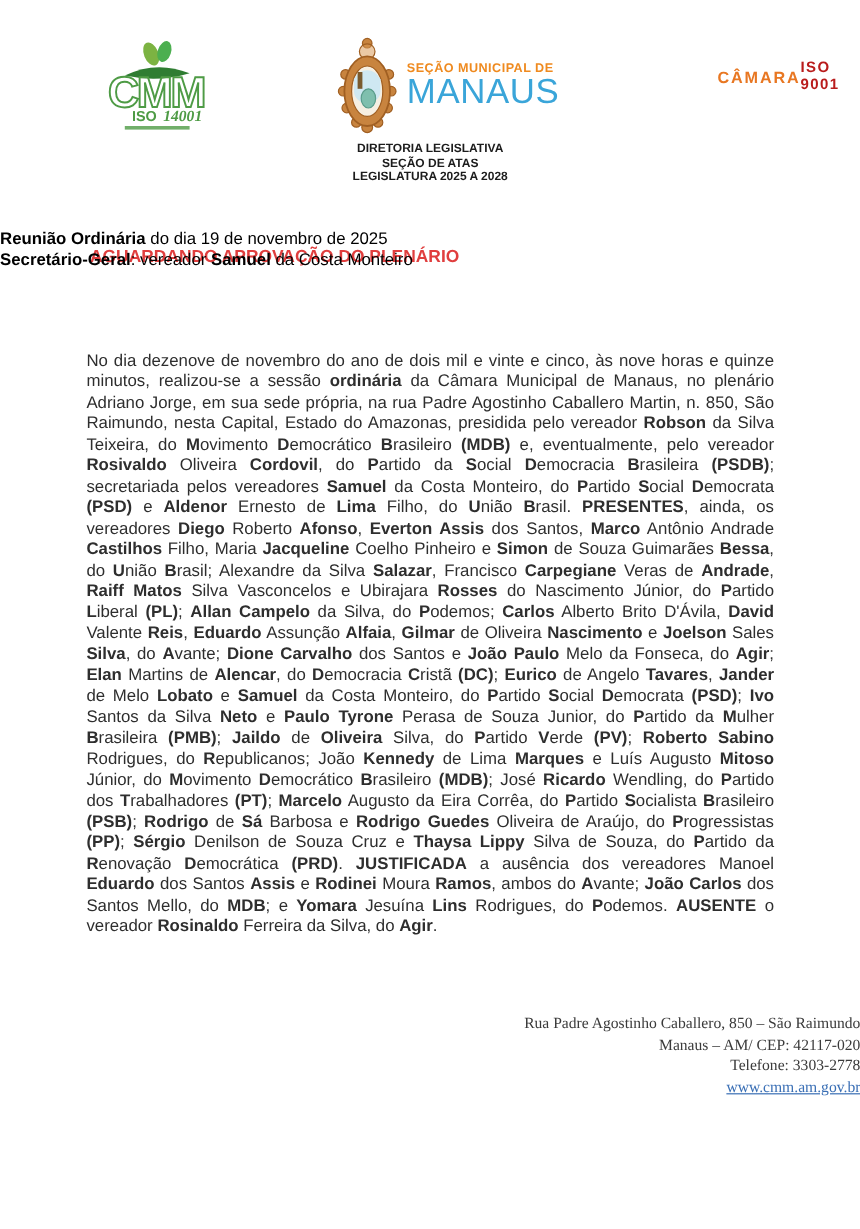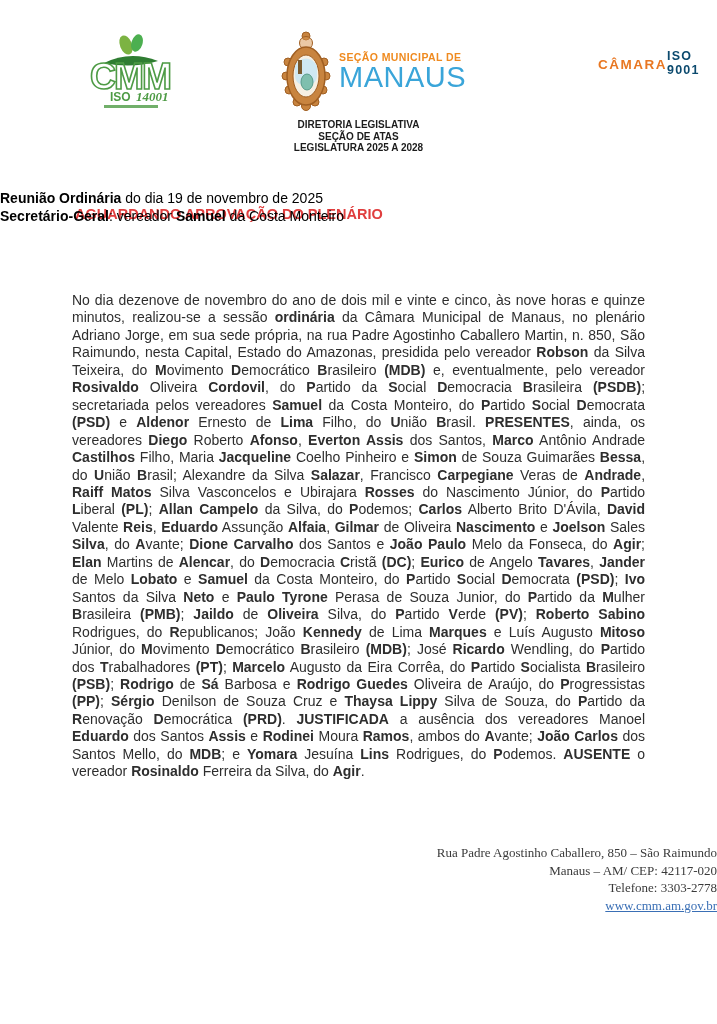--- a/index.html
+++ b/index.html
@@ -9,21 +9,21 @@
   b{font-weight:bold;}
 
   
   .logo-left{position:absolute;left:76px;top:33px;width:108px;height:80px;}
   .logo-center{position:absolute;left:281px;top:30px;display:flex;align-items:center;gap:8px;height:84px;}
   .crest-svg{flex:0 0 auto;}
   .cmm-text .l1{font-size:10.5px;font-weight:bold;color:#ef8a1f;letter-spacing:.4px;}
   .cmm-text .l2{font-size:29px;font-weight:normal;color:#3aa5d9;letter-spacing:.5px;line-height:1.02;}
   .logo-right{position:absolute;left:598px;top:41px;width:88px;display:flex;flex-direction:row;align-items:center;}
   .logo-right .camara{font-size:13.5px;font-weight:bold;color:#e87722;letter-spacing:1.5px;margin-top:2px;}
-  .logo-right .iso{font-size:12.5px;font-weight:bold;color:#0c4a6e;letter-spacing:1.2px;}
+  .logo-right .iso{font-size:12.5px;font-weight:bold;color:#b91c1c;letter-spacing:1.2px;}
 
   
   .dept{position:absolute;left:0;right:0;top:119px;text-align:center;
         font-size:10px;font-weight:bold;color:#1c1c1c;line-height:11.5px;}
 
   
   .status{position:absolute;left:75px;top:171px;font-size:14.5px;font-weight:bold;color:#e03e3e;margin-top:35px;}
   .meeting{position:absolute;left:0;right:0;top:190px;text-align:left;font-size:14px;line-height:17.6px;color:#000000;}
 
   

